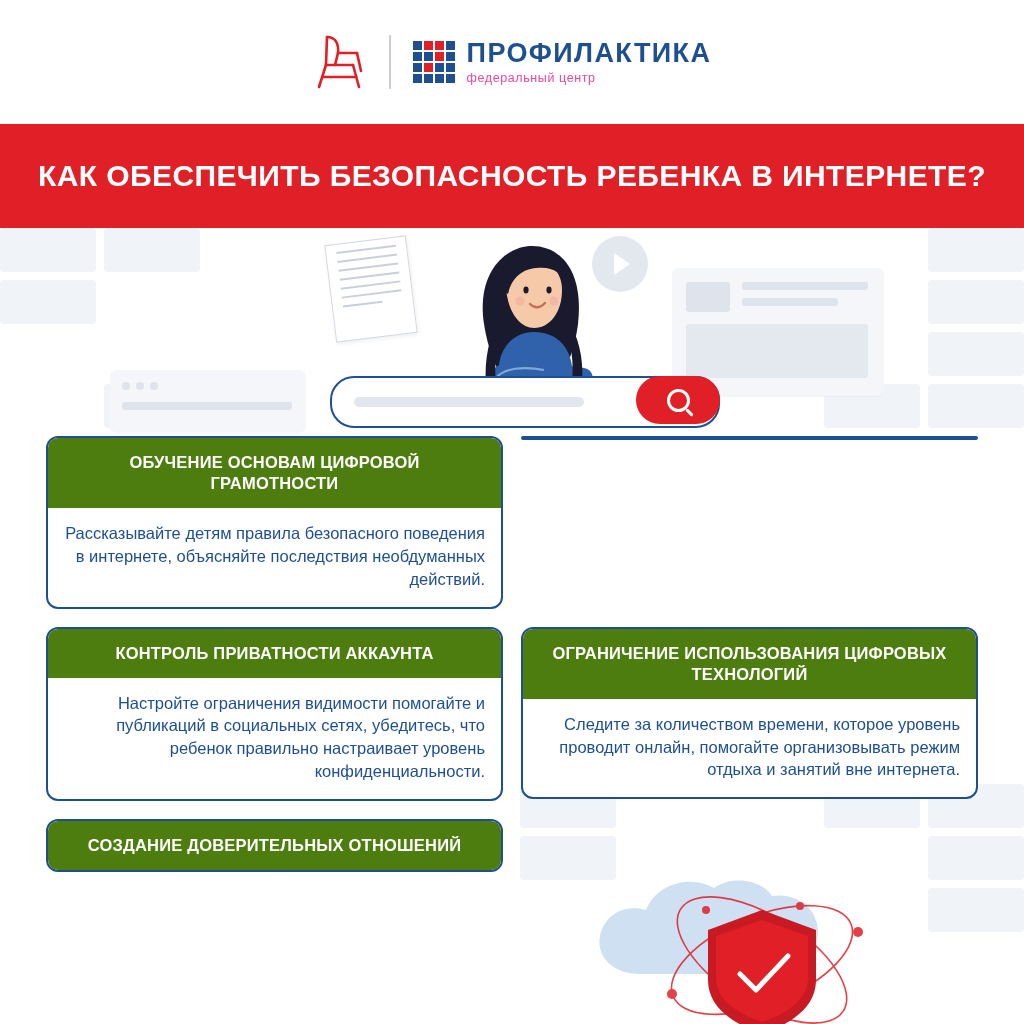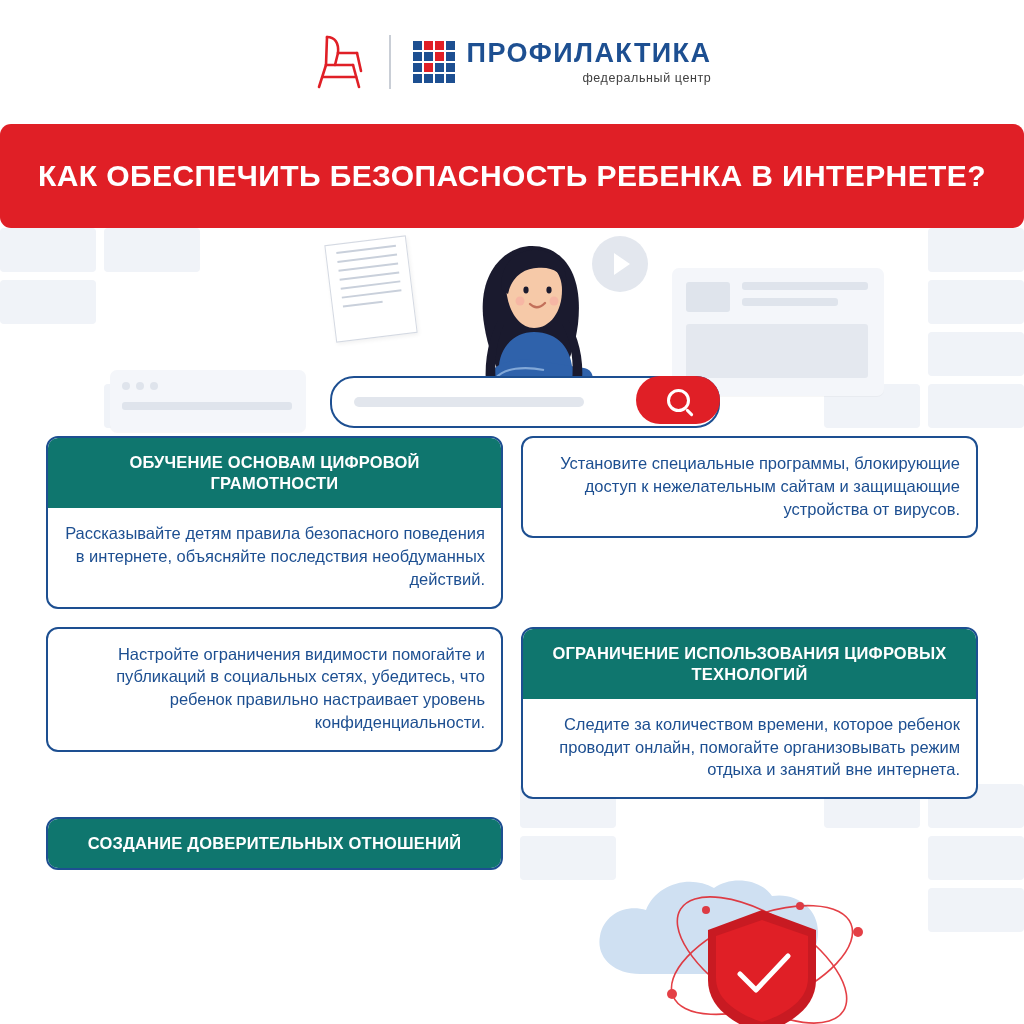--- a/index.html
+++ b/index.html
@@ -58,36 +58,35 @@
     line-height: 1;
   }
   .logo-title {
     font-size: 27px;
     font-weight: bold;
     letter-spacing: 1.4px;
     color: #1d4f91;
   }
   .logo-sub {
     font-size: 12.5px;
-    color: #404040;
+    color: #ec4899;
     letter-spacing: 0.6px;
-    text-align: right;
+    text-align: left;
     margin-top: 5px;
   }
 
   
   .title-band {
     background: #e01f26;
     height: 104px;
     display: flex;
     align-items: center;
     justify-content: center;
     position: relative;
     z-index: 5;
-    border-radius: 11px;
   }
   .title-band h1 {
     margin: 0;
     color: #ffffff;
     font-size: 30px;
     font-weight: bold;
     line-height: 1.32;
     text-align: center;
     letter-spacing: 0.4px;
     text-transform: uppercase;
@@ -211,21 +210,21 @@
     row-gap: 18px;
   }
   .card {
     border: 2px solid #1d4f91;
     border-radius: 12px;
     overflow: hidden;
     background: #ffffff;
     align-self: start;
   }
   .card .head {
-    background: #0f766e;
+    background: #4d7c0f;
     color: #ffffff;
     font-weight: bold;
     font-size: 16.5px;
     line-height: 1.28;
     text-align: center;
     padding: 14px 16px;
     text-transform: uppercase;
     letter-spacing: 0.2px;
     border-radius: 9px 9px 0 0;
   }
@@ -408,26 +407,26 @@
   </svg>
 </div>
 
 <div class="cards">
   <div class="grid">
     <div class="card">
       <div class="head">ОБУЧЕНИЕ ОСНОВАМ ЦИФРОВОЙ ГРАМОТНОСТИ</div>
       <div class="body">Рассказывайте детям правила безопасного поведения в интернете, объясняйте последствия необдуманных действий.</div>
     </div>
     <div class="card">
-      <div class="body">Установите специальные программы, блокирующие доступ к нежелательным сайтам и защищающие устройства от вирусов.</div>
     </div>
     <div class="card">
+      <div class="head">КОНТРОЛЬ ПРИВАТНОСТИ АККАУНТА</div>
       <div class="body">Настройте ограничения видимости помогайте и публикаций в социальных сетях, убедитесь, что ребенок правильно настраивает уровень конфиденциальности.</div>
     </div>
     <div class="card">
       <div class="head">ОГРАНИЧЕНИЕ ИСПОЛЬЗОВАНИЯ ЦИФРОВЫХ ТЕХНОЛОГИЙ</div>
-      <div class="body">Следите за количеством времени, которое ребенок проводит онлайн, помогайте организовывать режим отдыха и занятий вне интернета.</div>
+      <div class="body">Следите за количеством времени, которое уровень проводит онлайн, помогайте организовывать режим отдыха и занятий вне интернета.</div>
     </div>
     <div class="card">
       <div class="head">СОЗДАНИЕ ДОВЕРИТЕЛЬНЫХ ОТНОШЕНИЙ</div>
     </div>
   </div>
 </div>
 
 </body></html>

